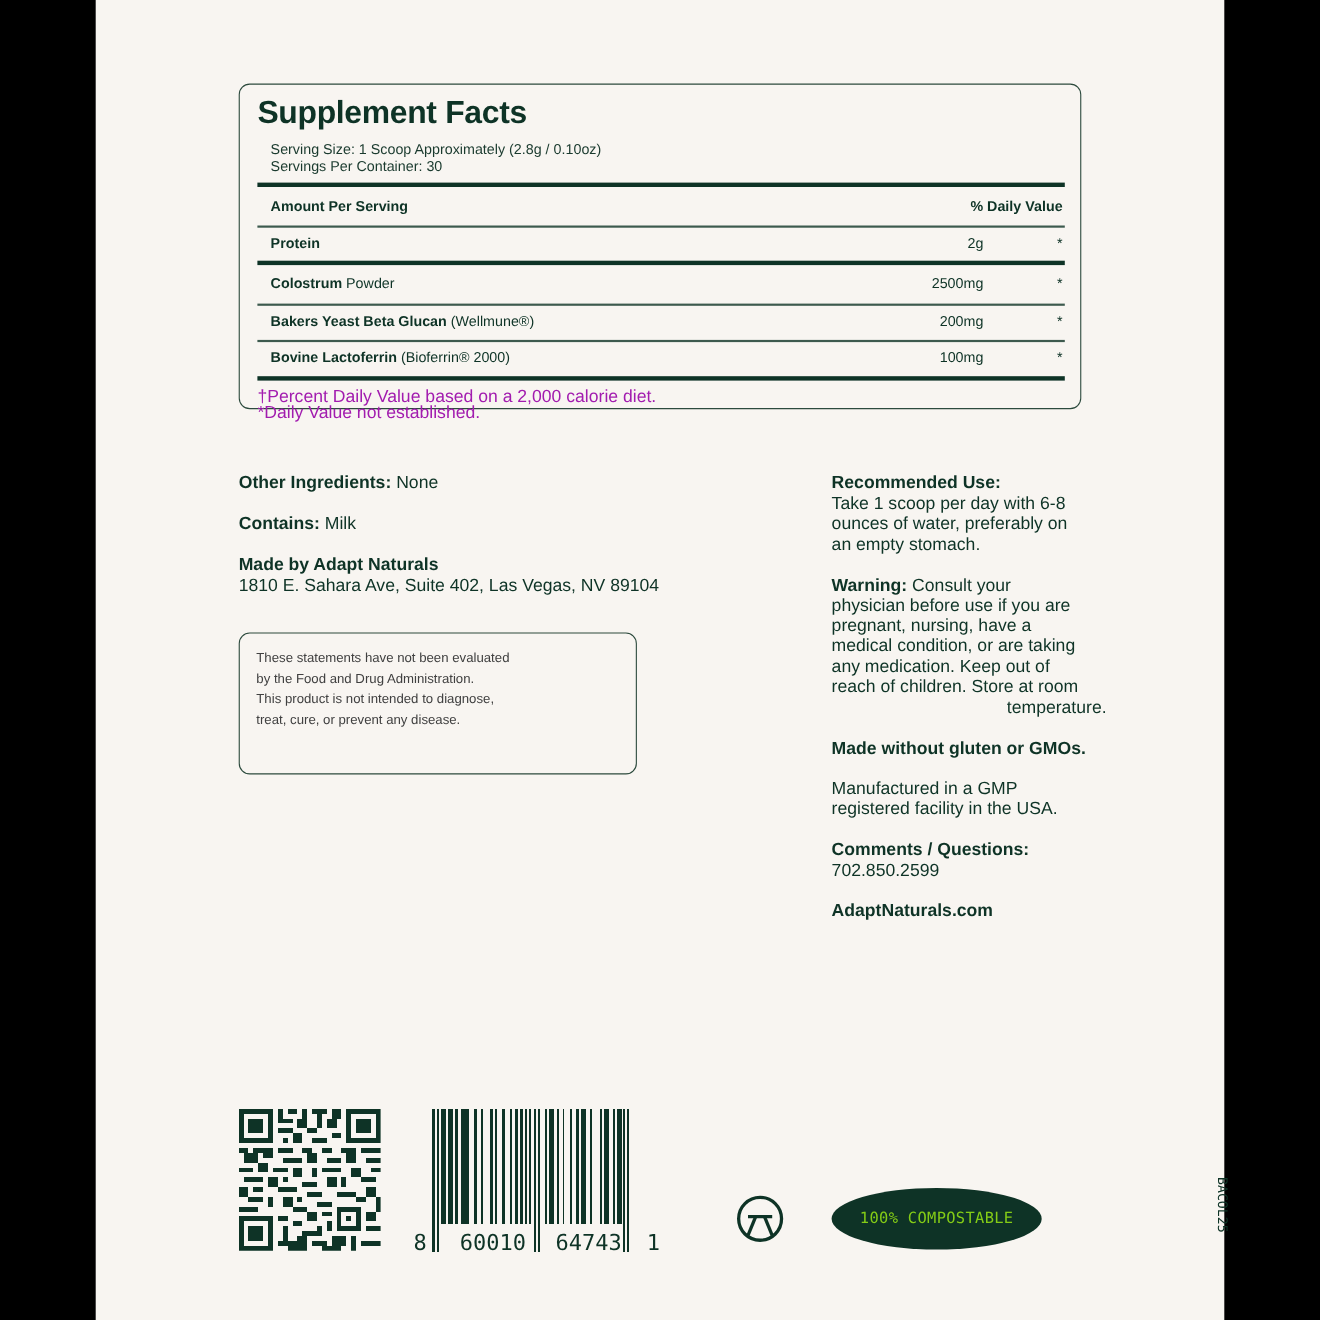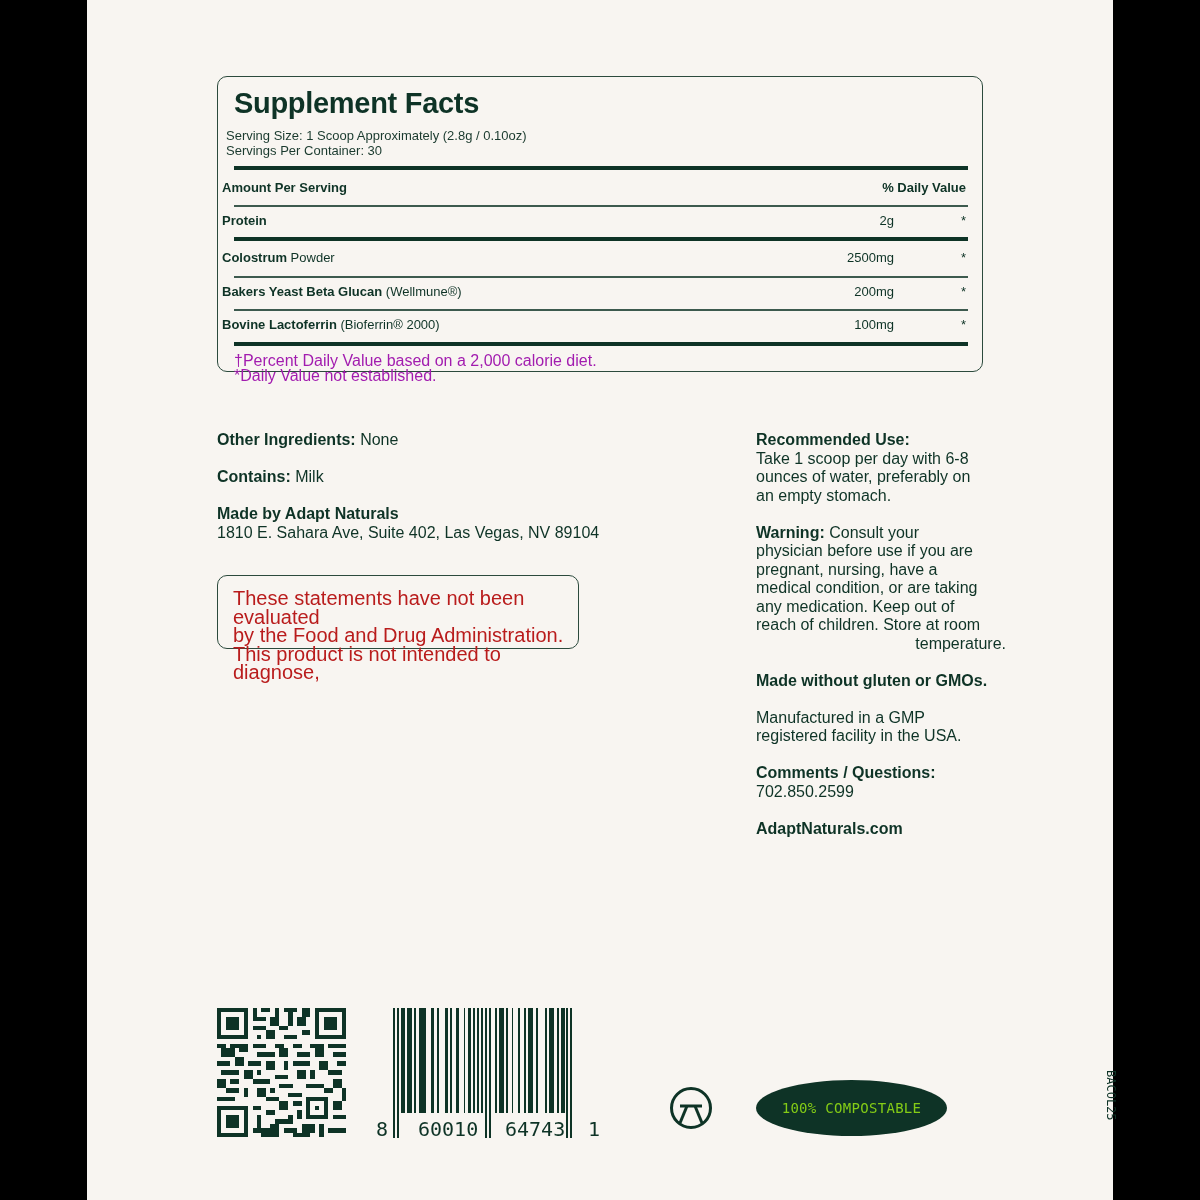--- a/index.html
+++ b/index.html
@@ -10,39 +10,39 @@
     background: #f8f5f1;
   }
   .facts {
     position: absolute; left: 130px; top: 76px; width: 766px; height: 296px;
     border: 1.5px solid #2c4a3d; border-radius: 10px;
   }
   .facts-title {
     position: absolute; left: 16px; top: 10px;
     font-size: 29px; font-weight: bold; letter-spacing: -0.3px; color: #0e3326;
   }
-  .serving { position: absolute; left: 8px; top: 52px; font-size: 13px; line-height: 14.5px; color: #1a3a2e; }
+  .serving { position: absolute; left: 28px; top: 52px; font-size: 13px; line-height: 14.5px; color: #1a3a2e; }
   .rule-thick { position: absolute; left: 16px; right: 14px; height: 4px; background: #0e3326; }
   .rule-thin { position: absolute; left: 16px; right: 14px; height: 1.5px; background: #3d5a4e; }
-  .row { position: absolute; left: 4px; right: 14px; height: 20px; font-size: 13px; display: flex; align-items: center; }
+  .row { position: absolute; left: 28px; right: 14px; height: 20px; font-size: 13px; display: flex; align-items: center; }
   .row .name { flex: 1; }
   .row .name b { font-weight: bold; }
   .row .amt { position: absolute; right: 74px; text-align: right; }
   .row .dv { position: absolute; right: 2px; text-align: right; }
   .hdr { font-weight: bold; }
   .footnotes { position: absolute; left: 16px; top: 277px; font-size: 16px; line-height: 14.5px; color: #a21caf; }
 
   .left-col { position: absolute; left: 130px; top: 431px; width: 420px; font-size: 16px; line-height: 18.5px; }
   .left-col p { margin-bottom: 18.5px; }
   .left-col b { font-weight: bold; }
 
   .fda-box {
-    position: absolute; left: 130px; top: 575px; width: 362px; height: 74px;
+    position: absolute; left: 130px; top: 575px; width: 362px; height: 129px;
     border: 1.5px solid #2c4a3d; border-radius: 10px;
-    padding: 13px 0 0 15px; font-size: 20px; line-height: 18.5px; color: #b91c1c;
+    padding: 13px 0 0 15px; font-size: 12px; line-height: 18.5px; color: #404040;
   }
 
   .right-col { position: absolute; left: 669px; top: 431px; width: 250px; font-size: 16px; line-height: 18.5px; }
   .right-col p { margin-bottom: 18.5px; }
   .right-col b { font-weight: bold; }
 
   .qr { position: absolute; left: 130px; top: 1008px; width: 129px; height: 129px; }
   .barcode { position: absolute; left: 286px; top: 1008px; width: 230px; height: 135px; }
   .bc-digits { position: absolute; top: 1117px; font-family: "DejaVu Sans Mono", monospace; font-size: 20px; color: #0e3326; }
 
@@ -115,20 +115,21 @@
   <div class="left-col">
     <p><b>Other Ingredients:</b><span> None</span></p>
     <p><b>Contains:</b><span> Milk</span></p>
     <p><b style="display:block;">Made by Adapt Naturals</b><span>1810 E. Sahara Ave, Suite 402, Las Vegas, NV 89104</span></p>
   </div>
 
   <div class="fda-box">
     <div>These statements have not been evaluated</div>
     <div>by the Food and Drug Administration.</div>
     <div>This product is not intended to diagnose,</div>
+    <div>treat, cure, or prevent any disease.</div>
   </div>
 
   <div class="right-col">
     <p>
       <b style="display:block;">Recommended Use:</b>
       <span style="display:block;">Take 1 scoop per day with 6-8</span>
       <span style="display:block;">ounces of water, preferably on</span>
       <span style="display:block;">an empty stomach.</span>
     </p>
     <p>

